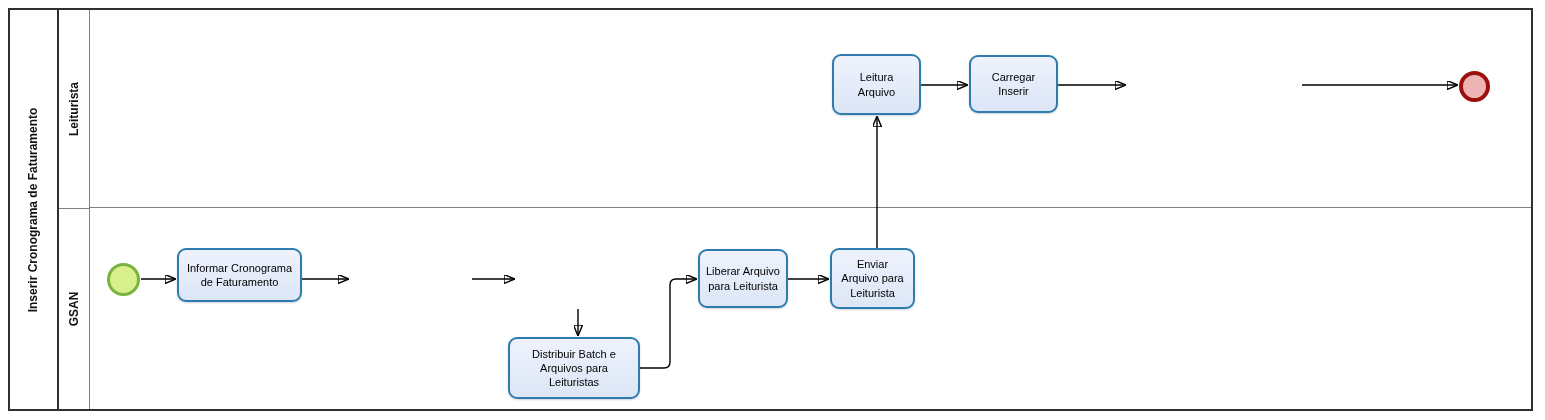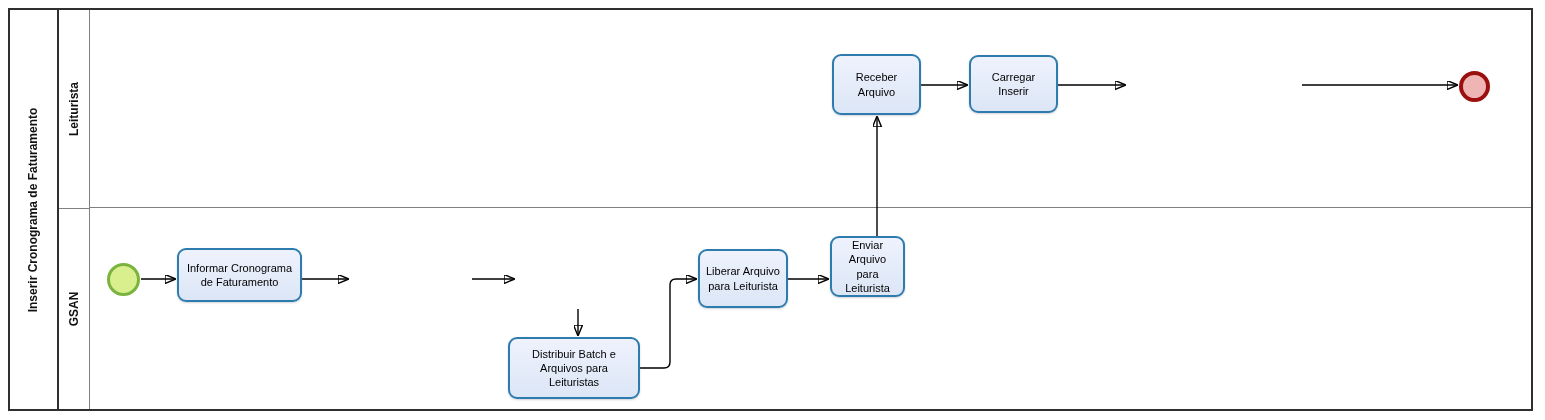--- a/index.html
+++ b/index.html
@@ -101,24 +101,24 @@
 
   <div class="task" style="left:177px;top:248px;width:125px;height:54px">
     <span>Informar Cronograma de Faturamento</span>
   </div>
   <div class="task" style="left:508px;top:337px;width:132px;height:62px">
     <span>Distribuir  Batch e Arquivos para Leituristas</span>
   </div>
   <div class="task" style="left:698px;top:249px;width:90px;height:59px">
     <span>Liberar Arquivo para Leiturista</span>
   </div>
-  <div class="task" style="left:830px;top:236px;width:75px;height:61px">
+  <div class="task" style="left:830px;top:248px;width:85px;height:61px">
     <span>Enviar Arquivo para Leiturista</span>
   </div>
 
   <div class="task" style="left:832px;top:54px;width:89px;height:61px">
-    <span>Receber Arquivo</span>
+    <span>Leitura Arquivo</span>
   </div>
   <div class="task" style="left:969px;top:55px;width:89px;height:58px">
     <span>Carregar Inserir</span>
   </div>
 
 </div>
 
 </body></html>

